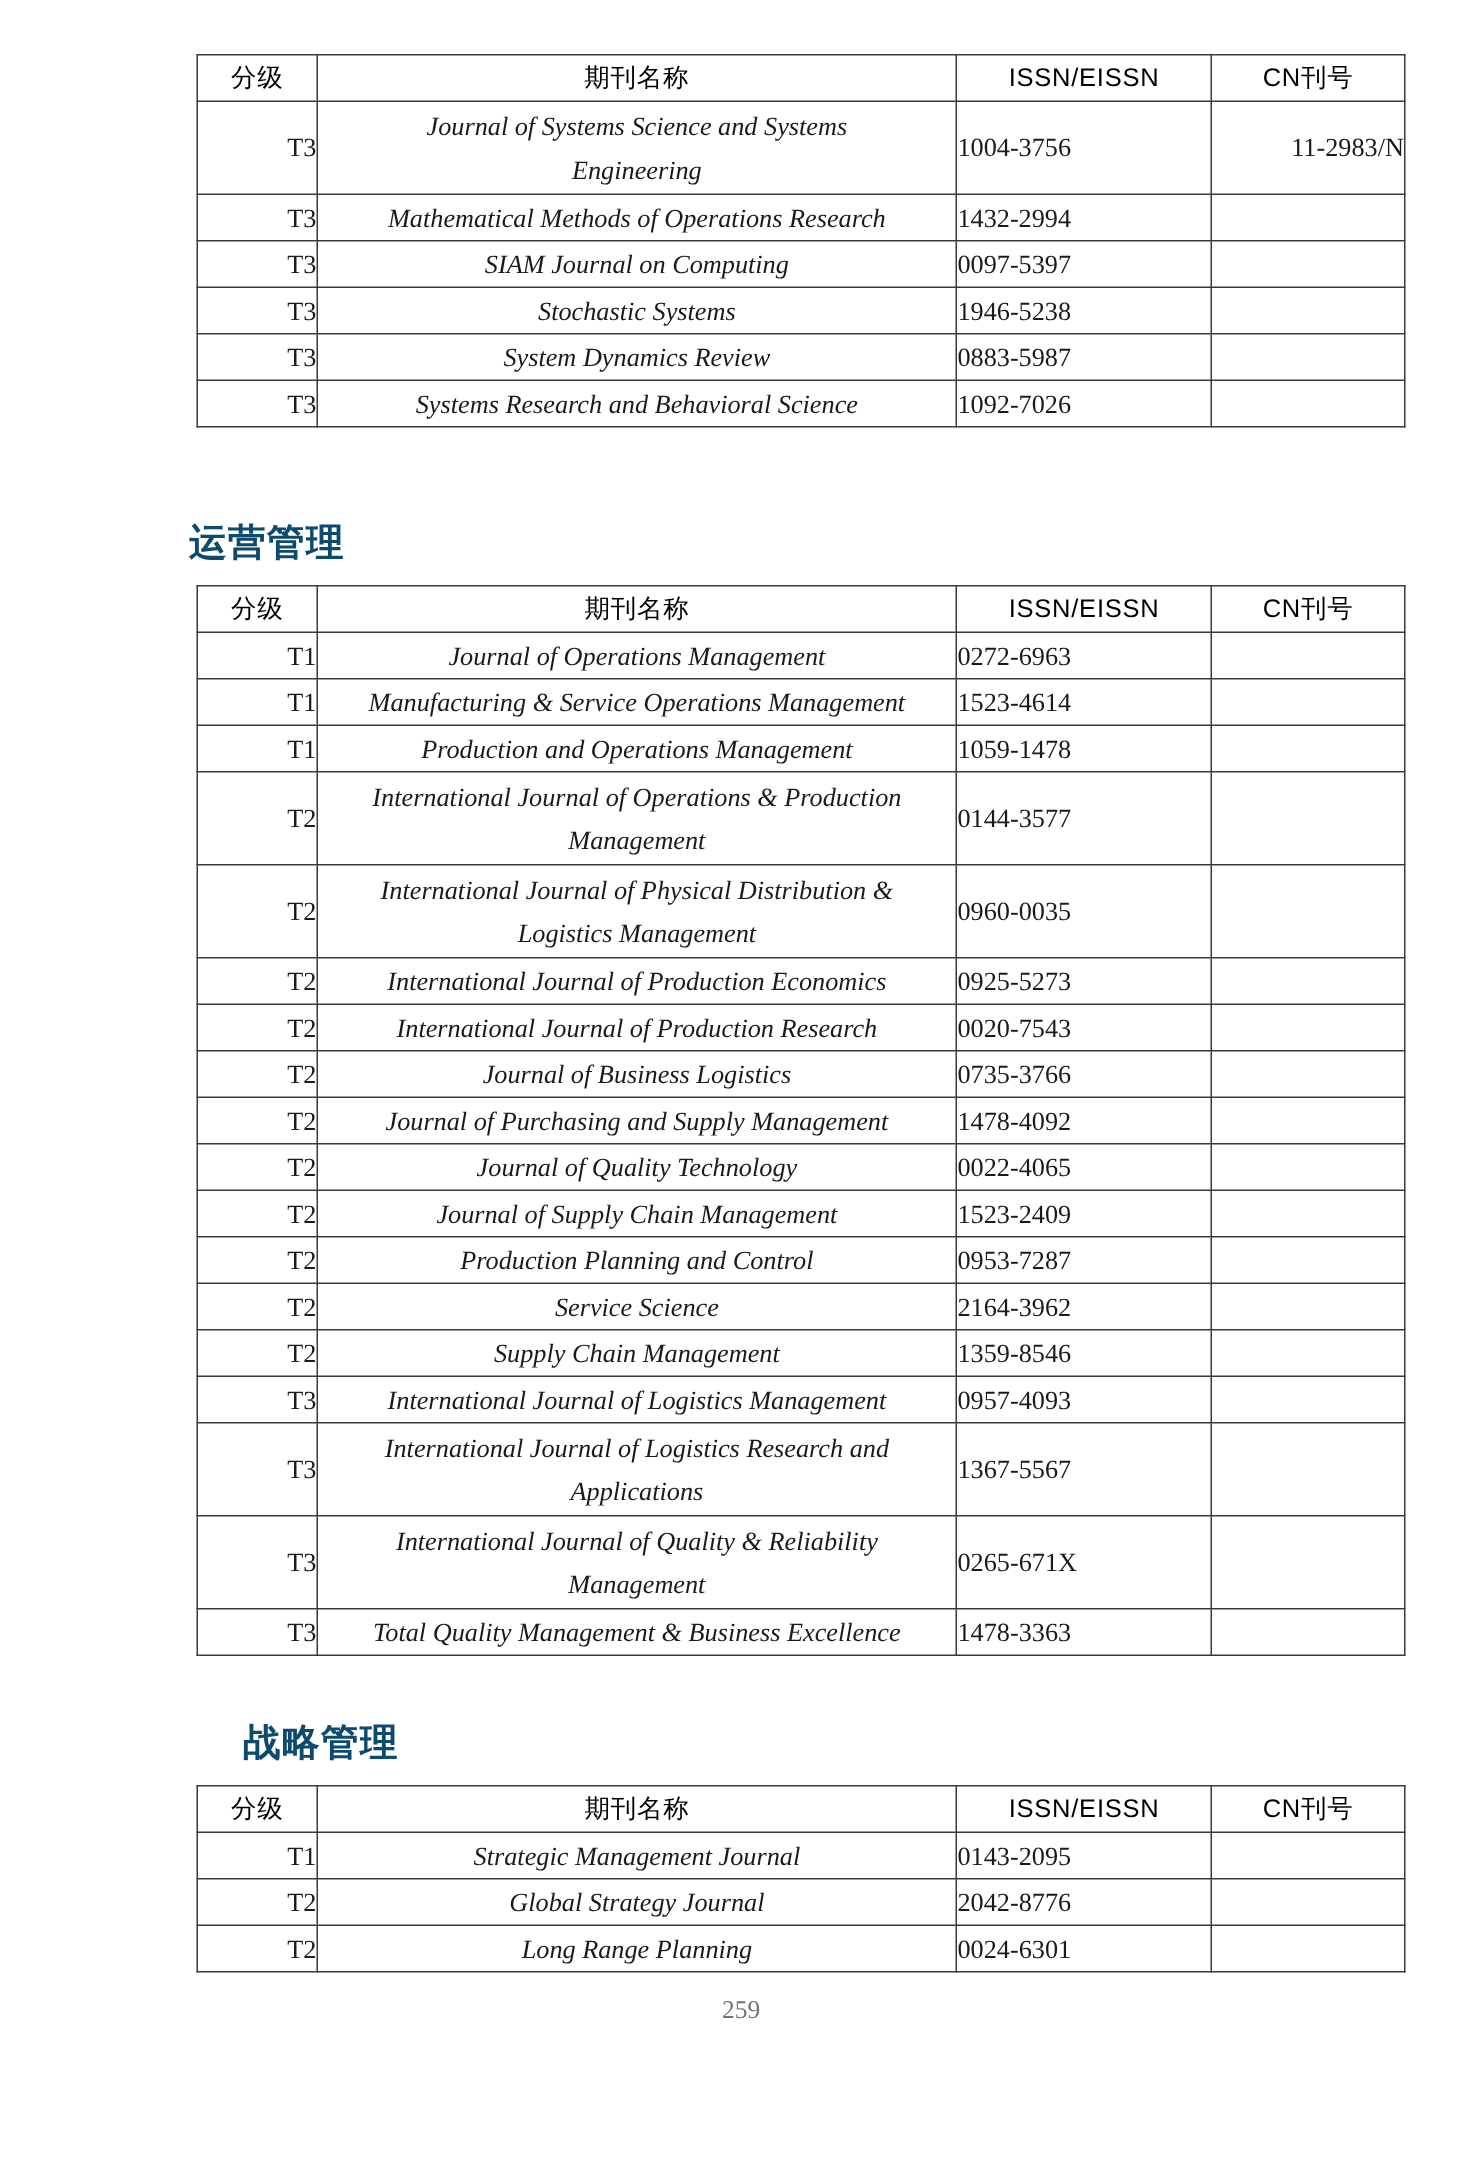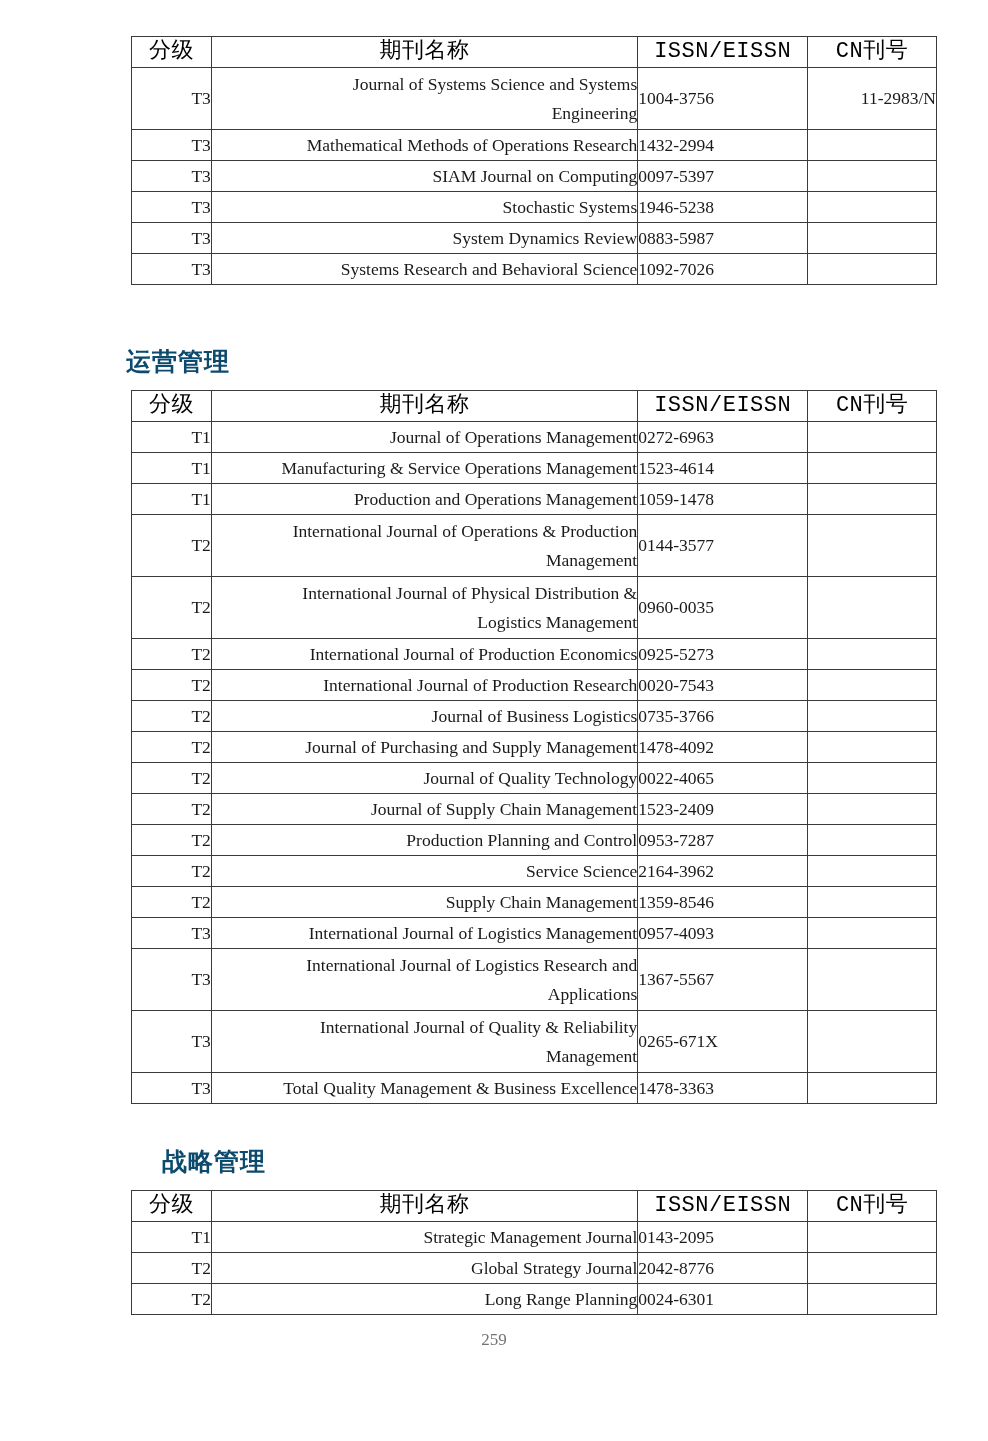--- a/index.html
+++ b/index.html
@@ -50,43 +50,44 @@
     font-weight: normal;
   }
 
   
   col.c-rank  { width: 80px; }
   col.c-name  { width: 427px; }
   col.c-issn  { width: 170px; }
   col.c-cn    { width: 129px; }
 
   thead th {
-    font-family: Liberation Mono, monospace;
+    font-family: Liberation Sans, sans-serif;
     font-weight: bold;
-    font-size: 22px;
+    font-size: 17px;
     text-align: center;
     height: 30px;
     line-height: 30px;
     letter-spacing: 0.5px;
     color: #000;
   }
 
   tbody td {
     font-family: "Liberation Serif", "DejaVu Serif", serif;
     font-size: 17.5px;
     color: #1a1a1a;
   }
   td.rank {
     text-align: right;
   }
   td.name {
-    text-align: right;
+    text-align: center;
     padding-left: 9px;
     padding-right: 4px;
     line-height: 29px;
+    font-style: italic;
   }
   td.issn {
     text-align: left;
   }
   td.cn {
     text-align: right;
   }
 
   tr.row-1 td { height: 30px; }
   tr.row-2 td { height: 59px; }

